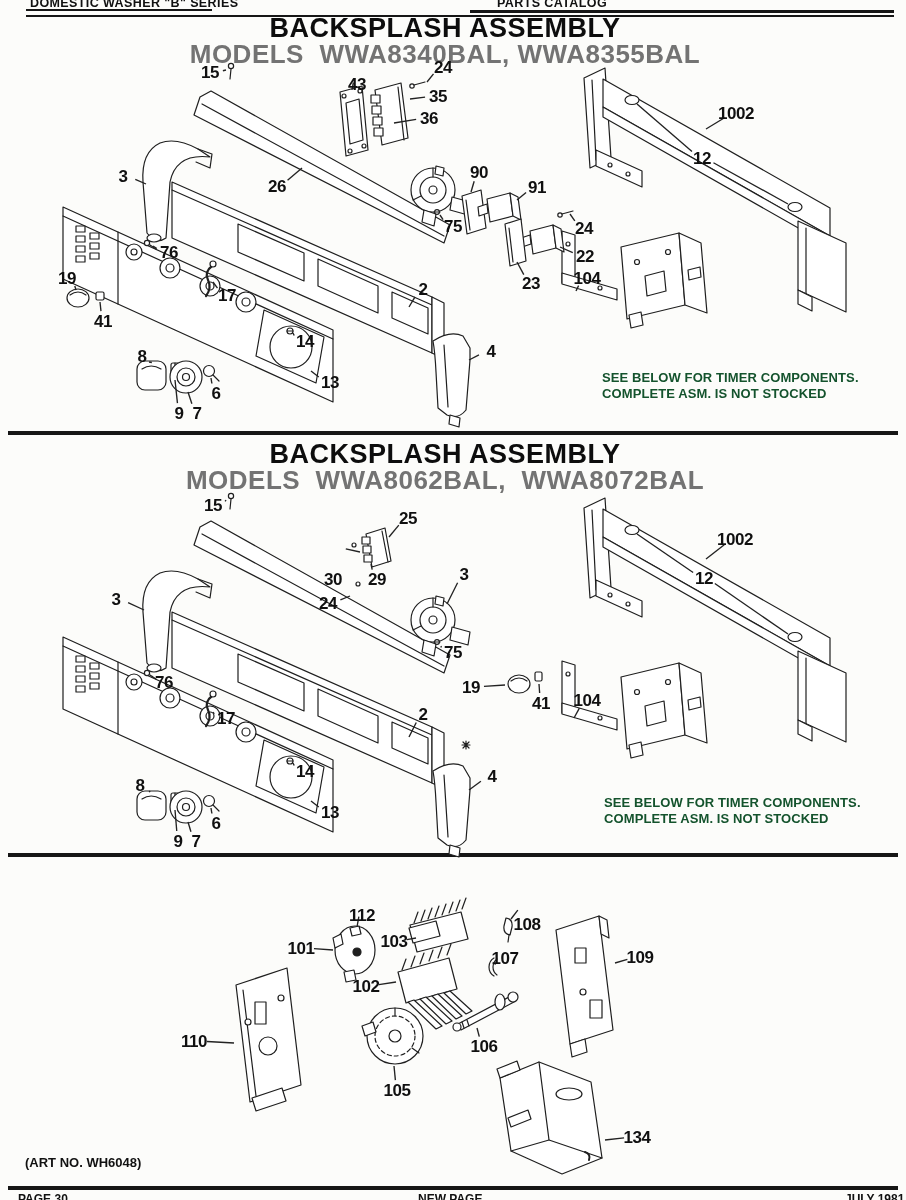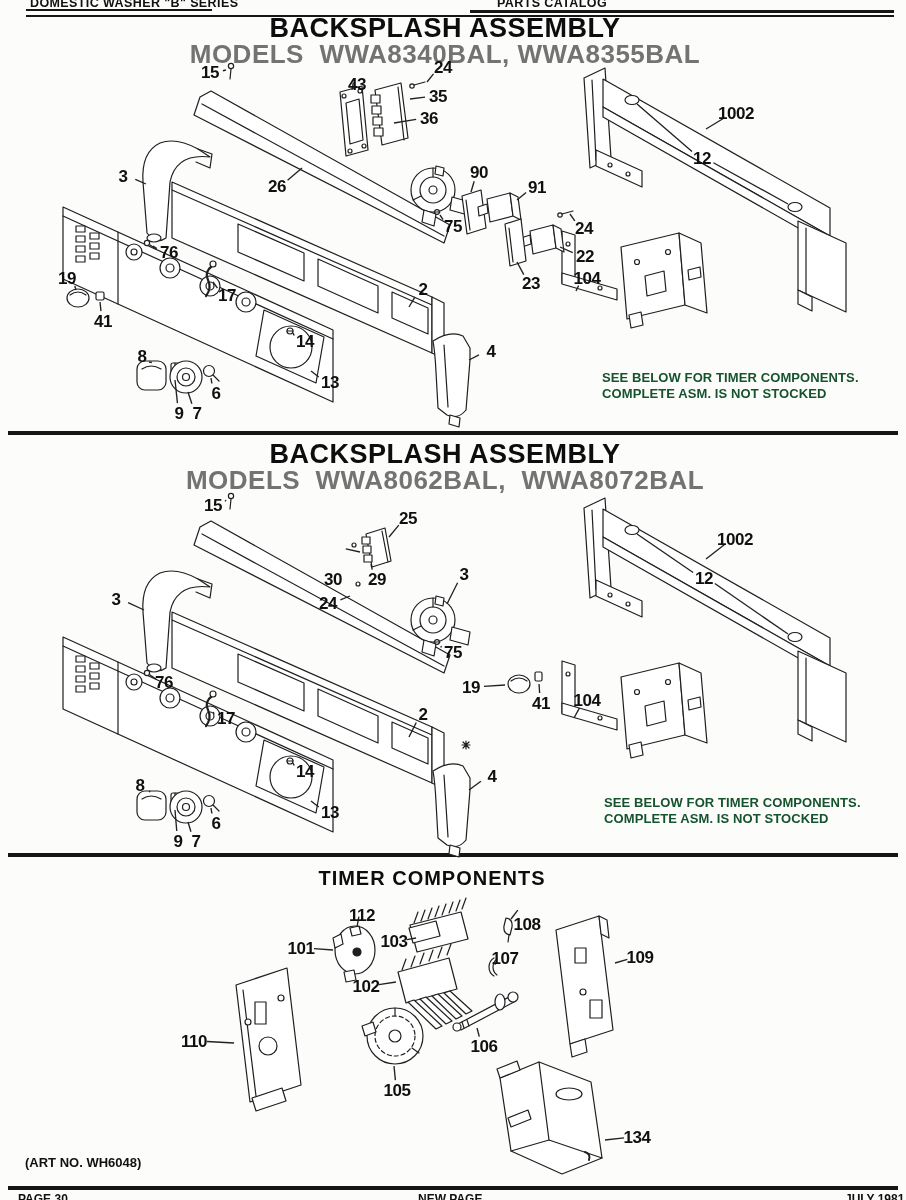--- a/index.html
+++ b/index.html
@@ -35,21 +35,20 @@
   <div class="rule" style="left:470px;top:10px;width:424px;height:3px"></div>
   <div class="rule" style="left:26px;top:15px;width:868px;height:1.6px"></div>
   <div class="rule" style="left:8px;top:431px;width:890px;height:3.5px"></div>
   <div class="rule" style="left:8px;top:853px;width:890px;height:3.5px"></div>
   <div class="rule" style="left:8px;top:1186px;width:890px;height:3.5px"></div>
 
   <div class="sec-title" style="top:14px">BACKSPLASH ASSEMBLY</div>
   <div class="sec-sub" style="top:41px">MODELS  WWA8340BAL, WWA8355BAL</div>
   <div class="sec-title" style="top:440px">BACKSPLASH ASSEMBLY</div>
   <div class="sec-sub" style="top:467px">MODELS  WWA8062BAL,  WWA8072BAL</div>
-  <div class="sec-title small" style="top:868px">TIMER COMPONENTS</div>
 
   <svg class="overlay" width="906" height="1200" viewBox="0 0 906 1200">
     <defs>
       <g id="core" class="ink">
 
         <g>
             <circle cx="231" cy="66" r="2.6"></circle>
             <line x1="231" y1="69" x2="230" y2="79"></line>
           </g>
 

